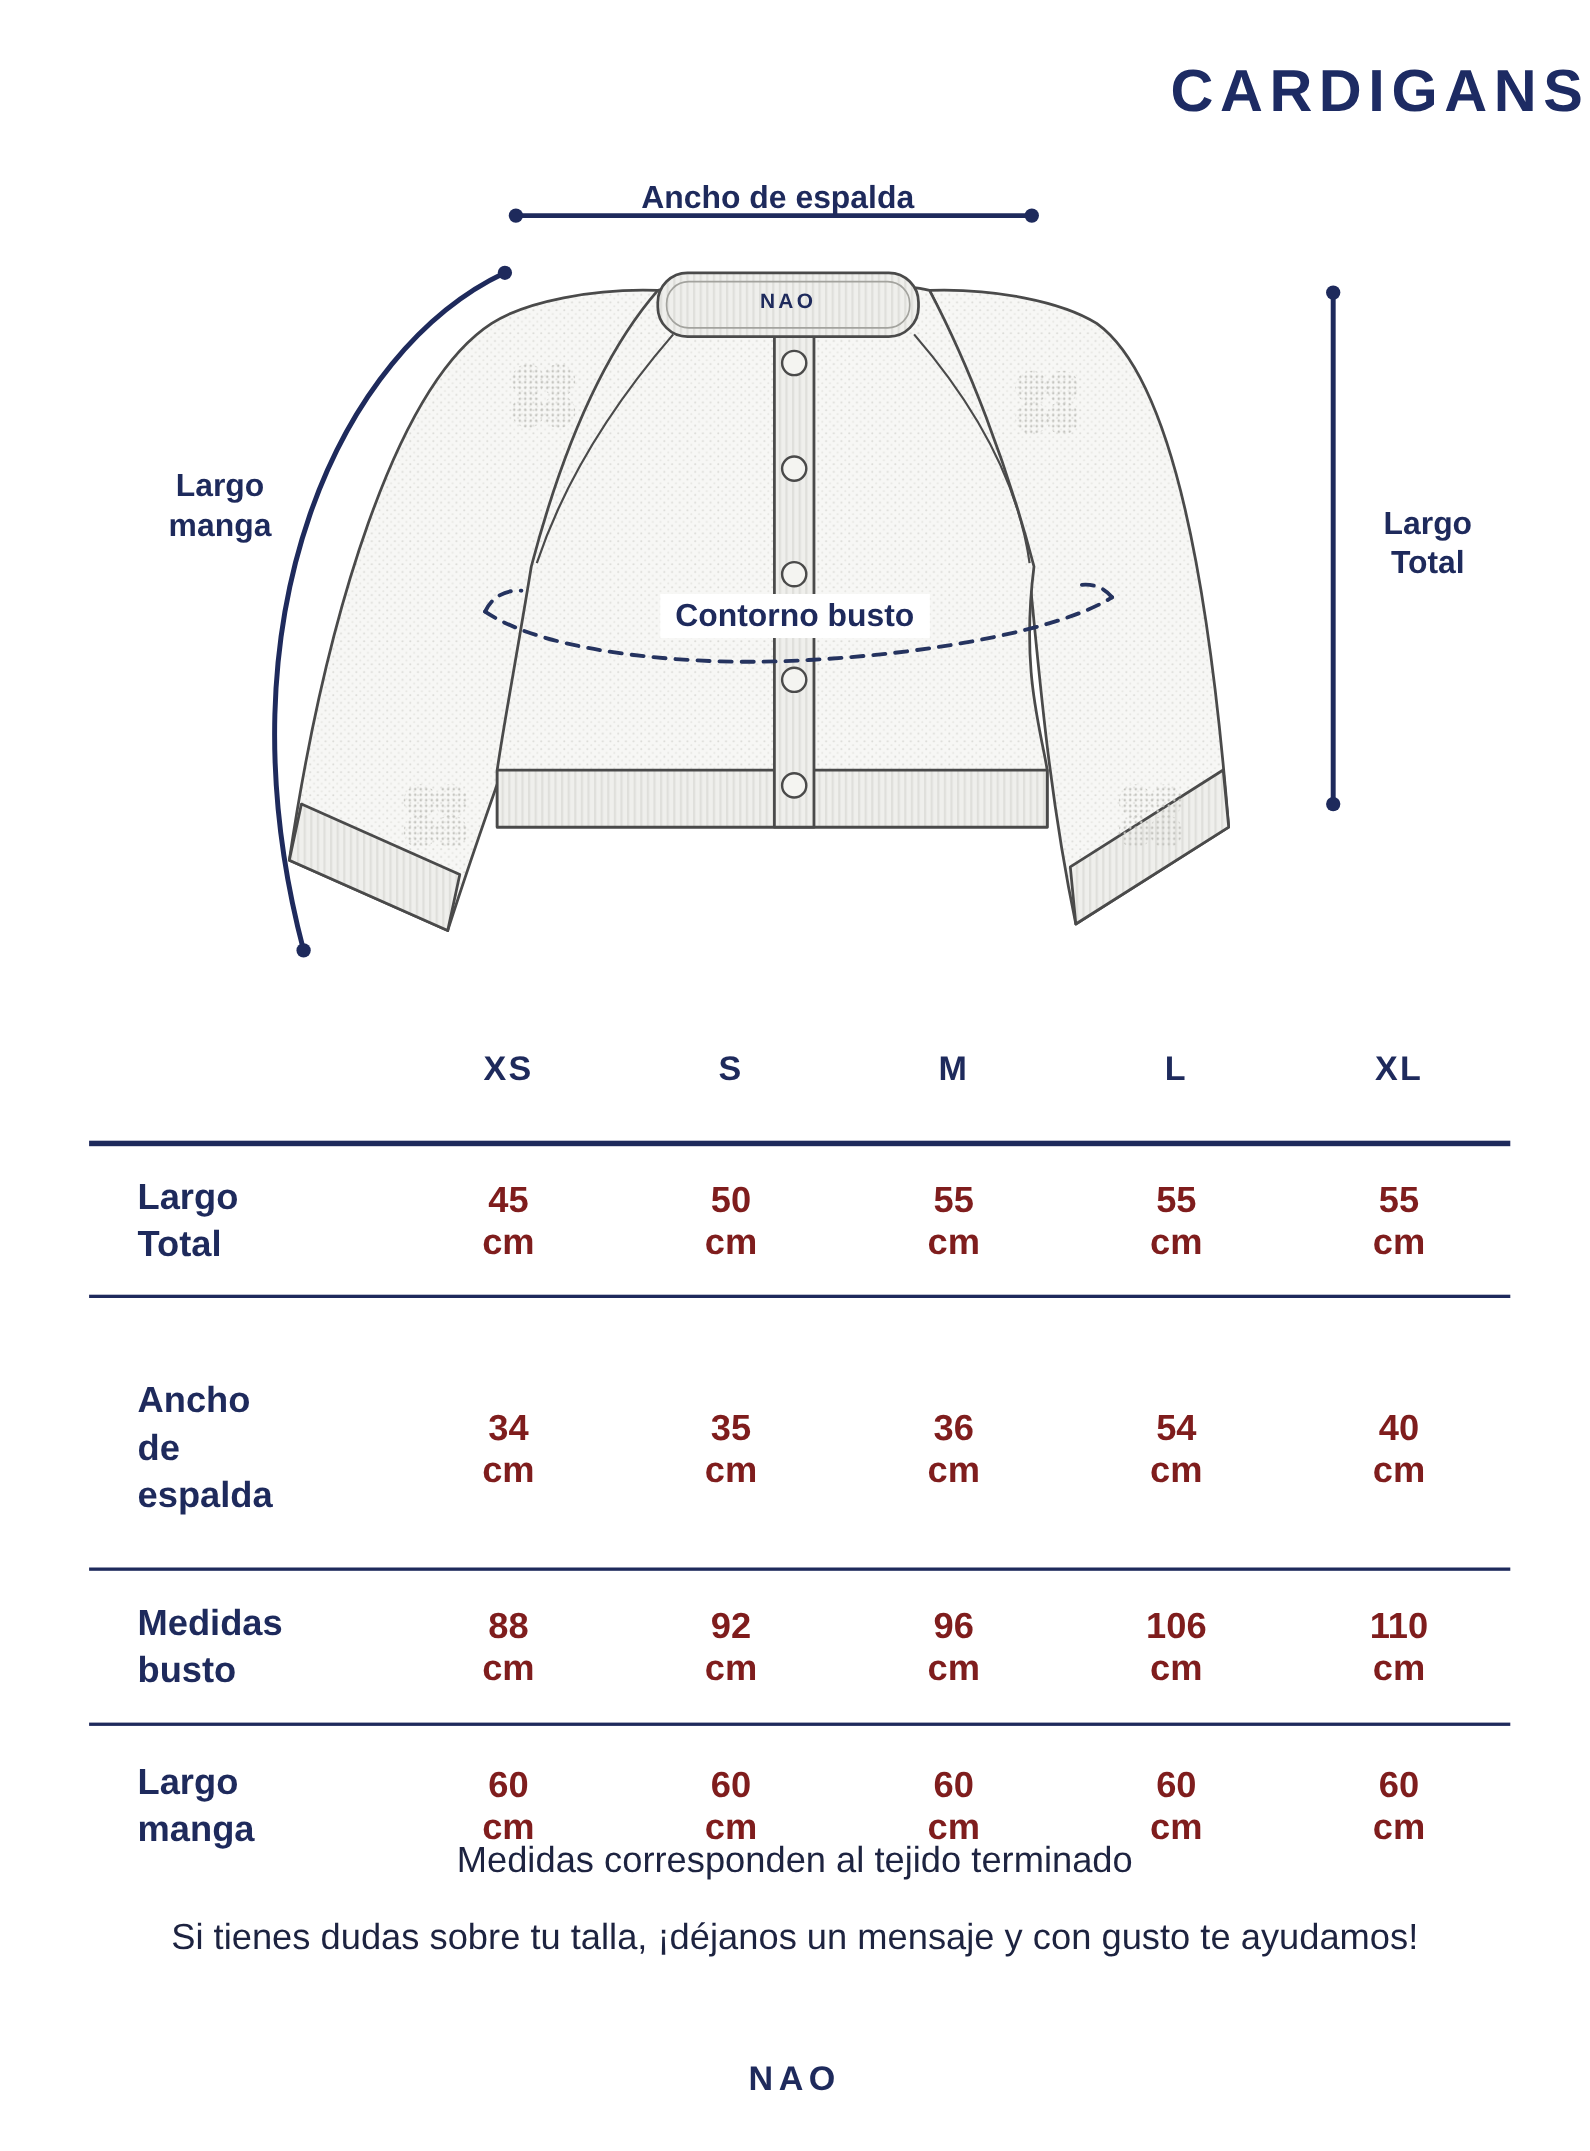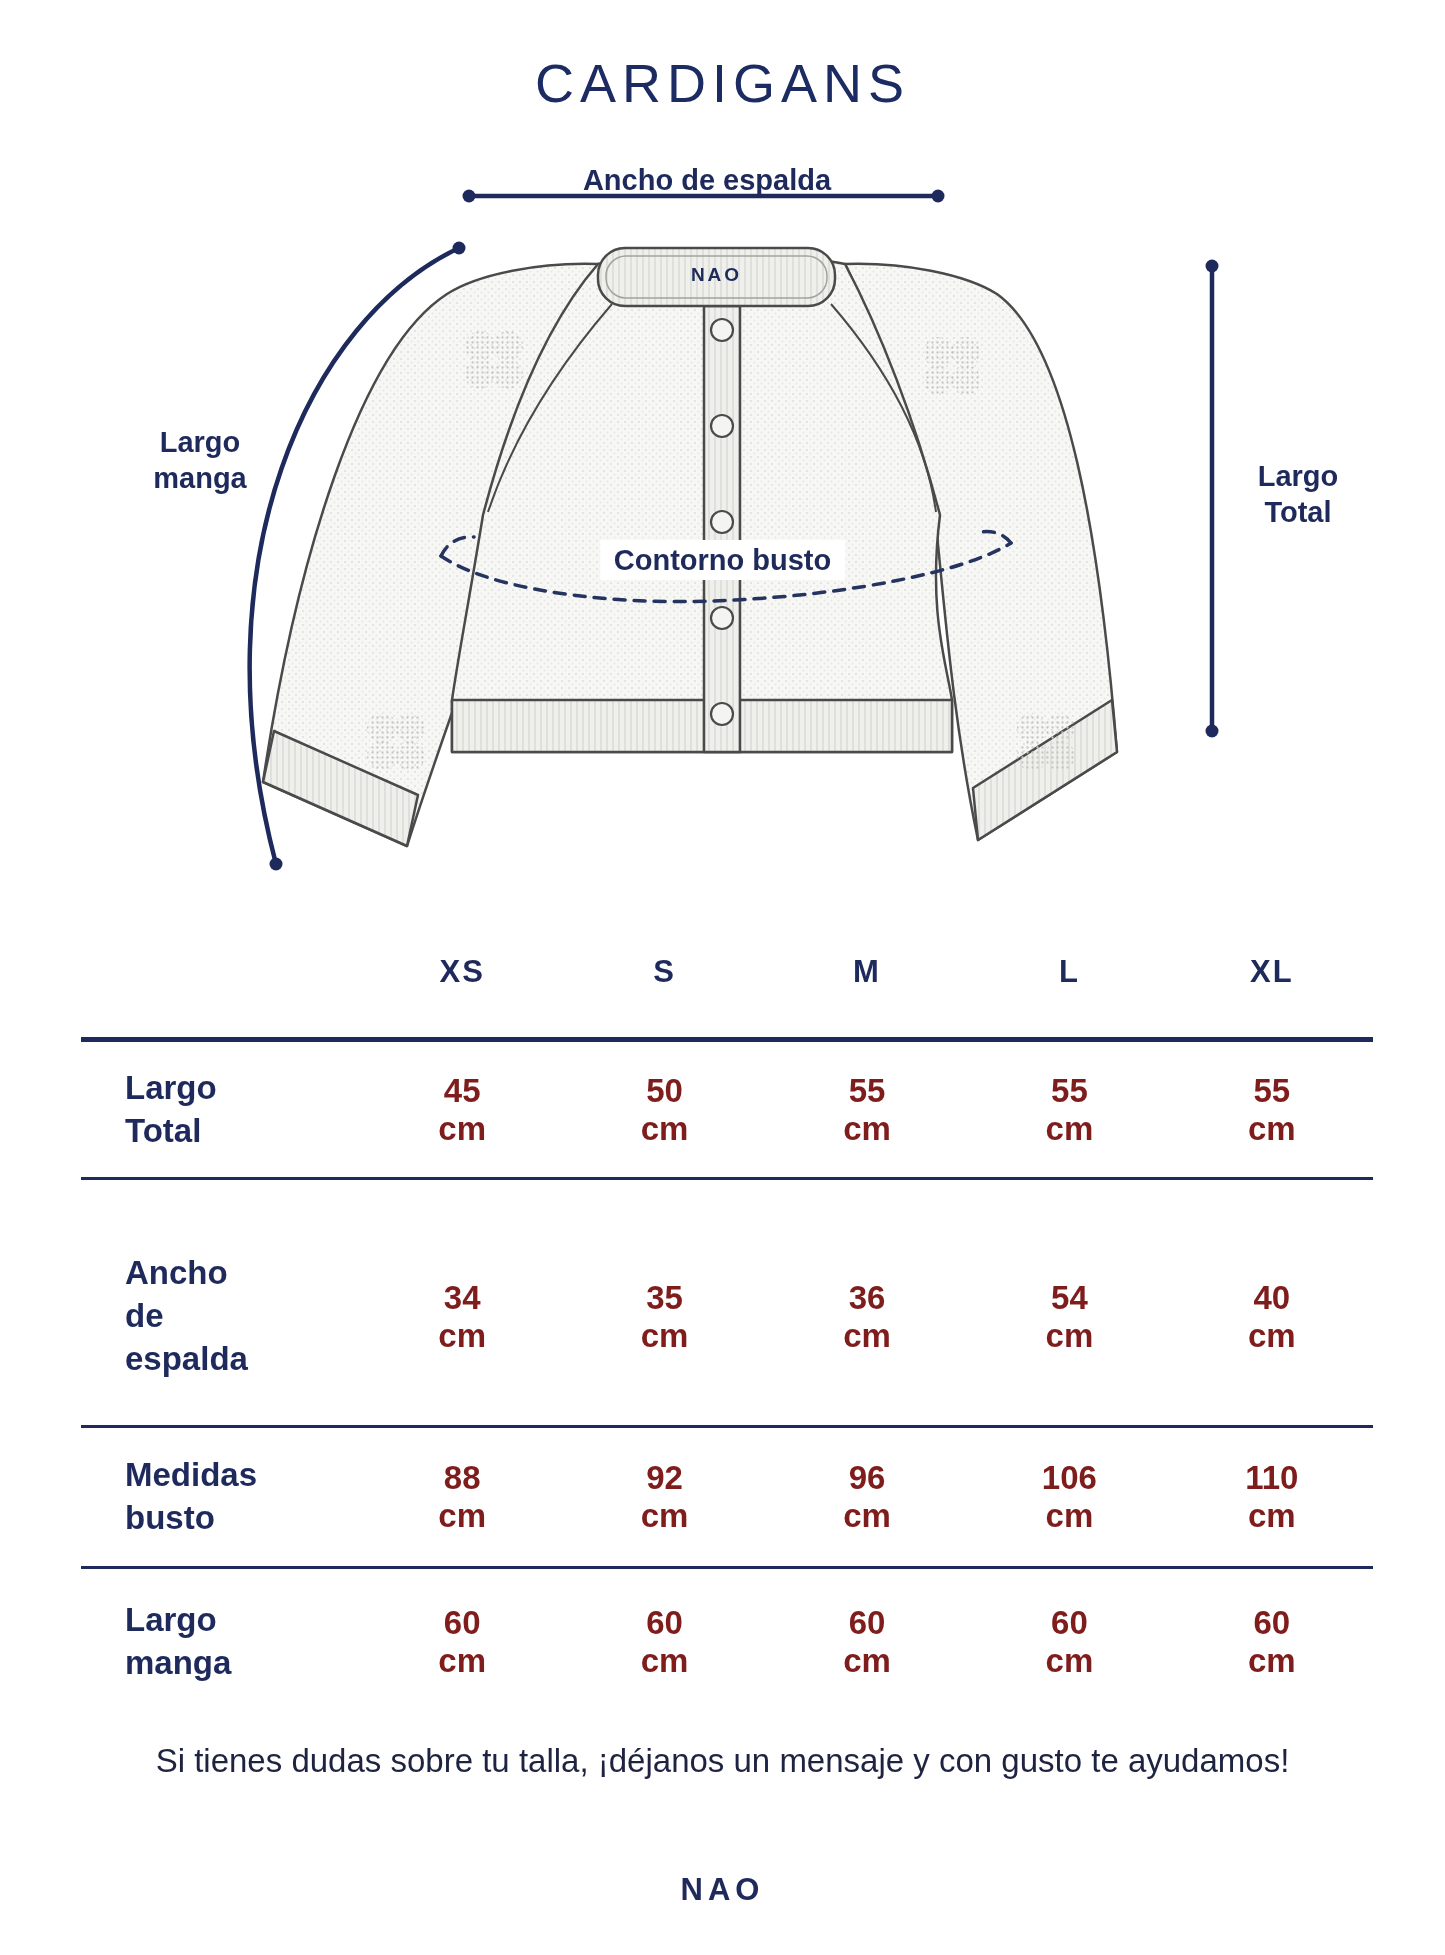--- a/index.html
+++ b/index.html
@@ -6,21 +6,21 @@
   html,body { background:#ffffff; }
   body {
     width:1445px; height:1955px;
     font-family:"Liberation Sans", sans-serif;
     position:relative; overflow:hidden;
   }
   .page { position:absolute; inset:0; background:#ffffff; }
 
   .title {
     position:absolute; top:52px; left:0; width:100%;
-    text-align:center; font-size:54px; font-weight:normal;
+    text-align:right; font-size:54px; font-weight:bold;
     letter-spacing:6px; color:#1d2b63;
   }
 
   svg.diagram { position:absolute; left:0; top:0; z-index:1; }
 
   .m-label {
     position:absolute; z-index:2;
     font-weight:bold; font-size:29px; color:#1e2a5c;
     white-space:pre-line; text-align:center; line-height:1.25;
   }
@@ -290,17 +290,18 @@
           </div>
         <div class="cell">
             <span>60</span>
             <span>cm</span>
           </div>
       </div>
 
     </div>
   </div>
 
+  <div class="note note1">Medidas corresponden al tejido terminado</div>
   <div class="note note2">Si tienes dudas sobre tu talla, ¡déjanos un mensaje y con gusto te ayudamos!</div>
 
   <div class="brand-bottom">NAO</div>
 
 </div>
 
 </body></html>

